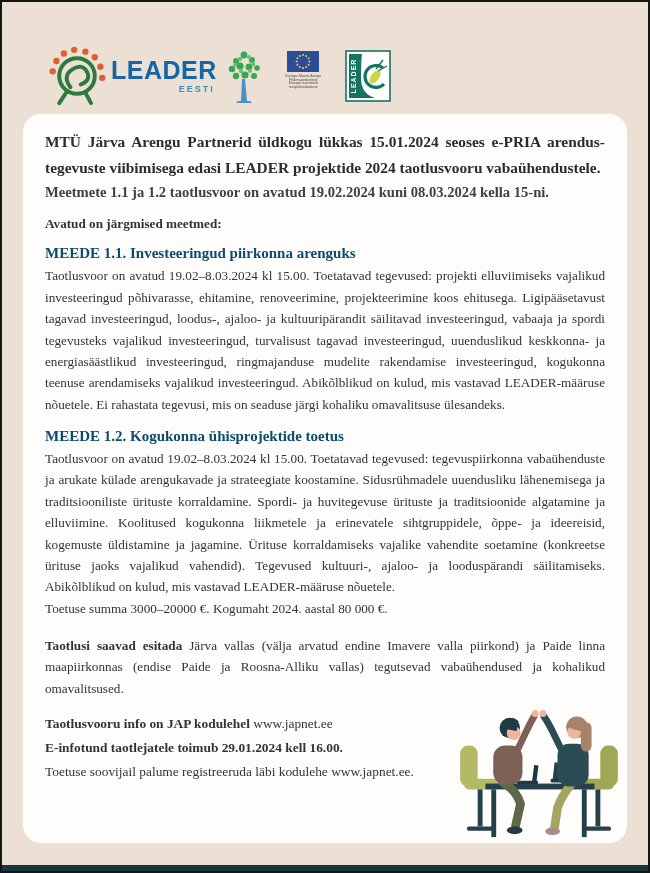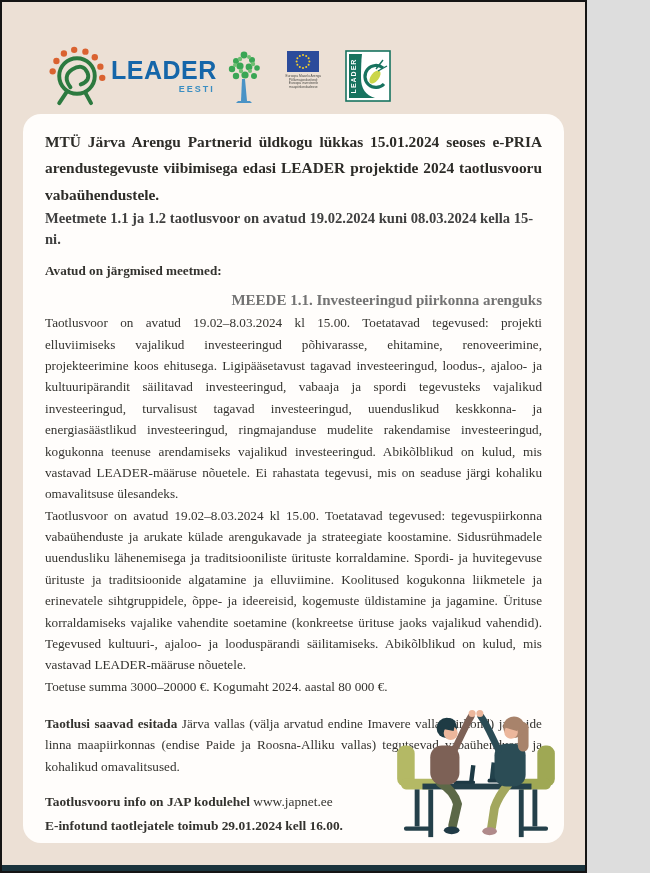--- a/index.html
+++ b/index.html
@@ -1,17 +1,17 @@
 <!DOCTYPE html>
 <html><head>
 <meta charset="utf-8">
 <style>
   html,body{margin:0;padding:0;background:#ddd;}
   .page{
-    position:relative;width:587px;height:873px;box-sizing:border-box;
+    position:relative;width:650px;height:873px;box-sizing:border-box;
     background:#ece0d5;border:2px solid #151515;overflow:hidden;
     font-family:"Liberation Serif", serif;color:#34332f;
   }
   .bottom-bar{position:absolute;left:0;right:0;bottom:0;height:6px;background:#1a333c;}
   
   .logo-row{position:absolute;top:44px;left:46px;display:flex;align-items:center;gap:9px;}
   .leader-eesti{display:flex;flex-direction:column;align-items:flex-end;margin-left:-4px;}
   .le-title{font-family:"Liberation Sans",sans-serif;font-weight:bold;font-size:25px;
     color:#1566a9;letter-spacing:.5px;line-height:1;}
   .le-sub{font-family:"Liberation Sans",sans-serif;font-weight:bold;font-size:9px;
@@ -22,21 +22,21 @@
     color:#4a4a46;text-align:center;white-space:nowrap;}
   
   .card{
     position:absolute;left:21px;right:21px;top:112px;bottom:28px;
     background:#fffdfb;border-radius:18px;padding:13px 22px 0 22px;overflow:hidden;
   }
   .title{font-size:15.4px;font-weight:bold;color:#2d2c28;line-height:1.72;
     text-align:justify;margin:2px 0 0 0;}
   .deadline{font-size:14.6px;font-weight:bold;color:#404040;margin-top:0;line-height:1.4;}
   .lede{font-size:13.2px;margin-top:14px;font-weight:bold;}
-  .meede-h{font-size:15px;font-weight:bold;color:#737373;margin-top:13px;margin-bottom:3px;text-align:right;}
+  .meede-h{font-size:15px;font-weight:bold;color:#0c4a6e;margin-top:13px;margin-bottom:3px;}
   .body-p{font-size:13.2px;line-height:1.62;text-align:justify;hyphens:manual;margin:0;}
   .sum-line{font-size:13.2px;line-height:1.62;margin:0;}
   .eligibility{font-size:13.2px;line-height:1.62;text-align:justify;margin-top:16px;}
   .bold{font-weight:bold;}
   .footer-block{margin-top:11px;font-size:13.4px;line-height:1.78;}
   .illustration{position:absolute;right:4px;bottom:2px;width:168px;height:146px;}
 </style>
 </head>
 <body>
 
@@ -134,20 +134,21 @@
 
     <p class="title">MTÜ Järva Arengu Partnerid üldkogu lükkas 15.01.2024 seoses e-PRIA arendus­tegevuste viibimisega edasi LEADER projektide 2024 taotlusvooru vabaühendustele.</p>
 
     <div class="deadline">Meetmete 1.1 ja 1.2 taotlusvoor on avatud 19.02.2024 kuni 08.03.2024 kella 15-ni.</div>
 
     <div class="lede">Avatud on järgmised meetmed:</div>
 
     <div class="meede-h">MEEDE 1.1. Investeeringud piirkonna arenguks</div>
     <p class="body-p">Taotlusvoor on avatud 19.02–8.03.2024 kl 15.00. Toetatavad tegevused: projekti elluviimiseks vajalikud investeeringud põhivarasse, ehitamine, renoveerimine, projekteerimine koos ehituse­ga. Ligipääsetavust tagavad investeeringud, loodus-, ajaloo- ja kultuuripärandit säilitavad investeeringud, vabaaja ja spordi tegevusteks vajalikud investeeringud, turvalisust tagavad investeeringud, uuenduslikud keskkonna- ja energiasäästlikud investeeringud, ringmajanduse mudelite rakendamise investeeringud, kogukonna teenuse arendamiseks vajalikud investeerin­gud. Abikõlblikud on kulud, mis vastavad LEADER-määruse nõuetele. Ei rahastata tegevusi, mis on seaduse järgi kohaliku omavalitsuse ülesandeks.</p>
 
+    <div class="meede-h">MEEDE 1.2. Kogukonna ühisprojektide toetus</div>
     <p class="body-p">Taotlusvoor on avatud 19.02–8.03.2024 kl 15.00. Toetatavad tegevused: tegevuspiirkonna vaba­ühenduste ja arukate külade arengukavade ja strateegiate koostamine. Sidusrühmadele uuendus­liku lähenemisega ja traditsiooniliste ürituste korraldamine. Spordi- ja huvitegevuse ürituste ja traditsioonide algatamine ja elluviimine. Koolitused kogukonna liikmetele ja erinevatele sihtgruppidele, õppe- ja ideereisid, kogemuste üldistamine ja jagamine. Ürituse korraldamiseks vajalike vahendite soetamine (konkreetse ürituse jaoks vajalikud vahendid). Tegevused kultuuri-, ajaloo- ja looduspärandi säilitamiseks. Abikõlblikud on kulud, mis vastavad LEADER-määruse nõuetele.</p>
     <p class="sum-line">Toetuse summa 3000–20000 €. Kogumaht 2024. aastal 80 000 €.</p>
 
     <p class="eligibility"><span class="bold">Taotlusi saavad esitada</span><span> Järva vallas (välja arvatud endine Imavere valla piirkond) ja Paide linna maapiirkonnas (endise Paide ja Roosna-Alliku vallas) tegutsevad vabaühendused ja kohalikud omavalitsused.</span></p>
 
     <div class="footer-block">
       <div><span class="bold">Taotlusvooru info on JAP kodulehel</span><span> www.japnet.ee</span></div>
       <div class="bold">E-infotund taotlejatele toimub 29.01.2024 kell 16.00.</div>
       <div>Toetuse soovijail palume registreeruda läbi kodulehe www.japnet.ee.</div>
     </div>

